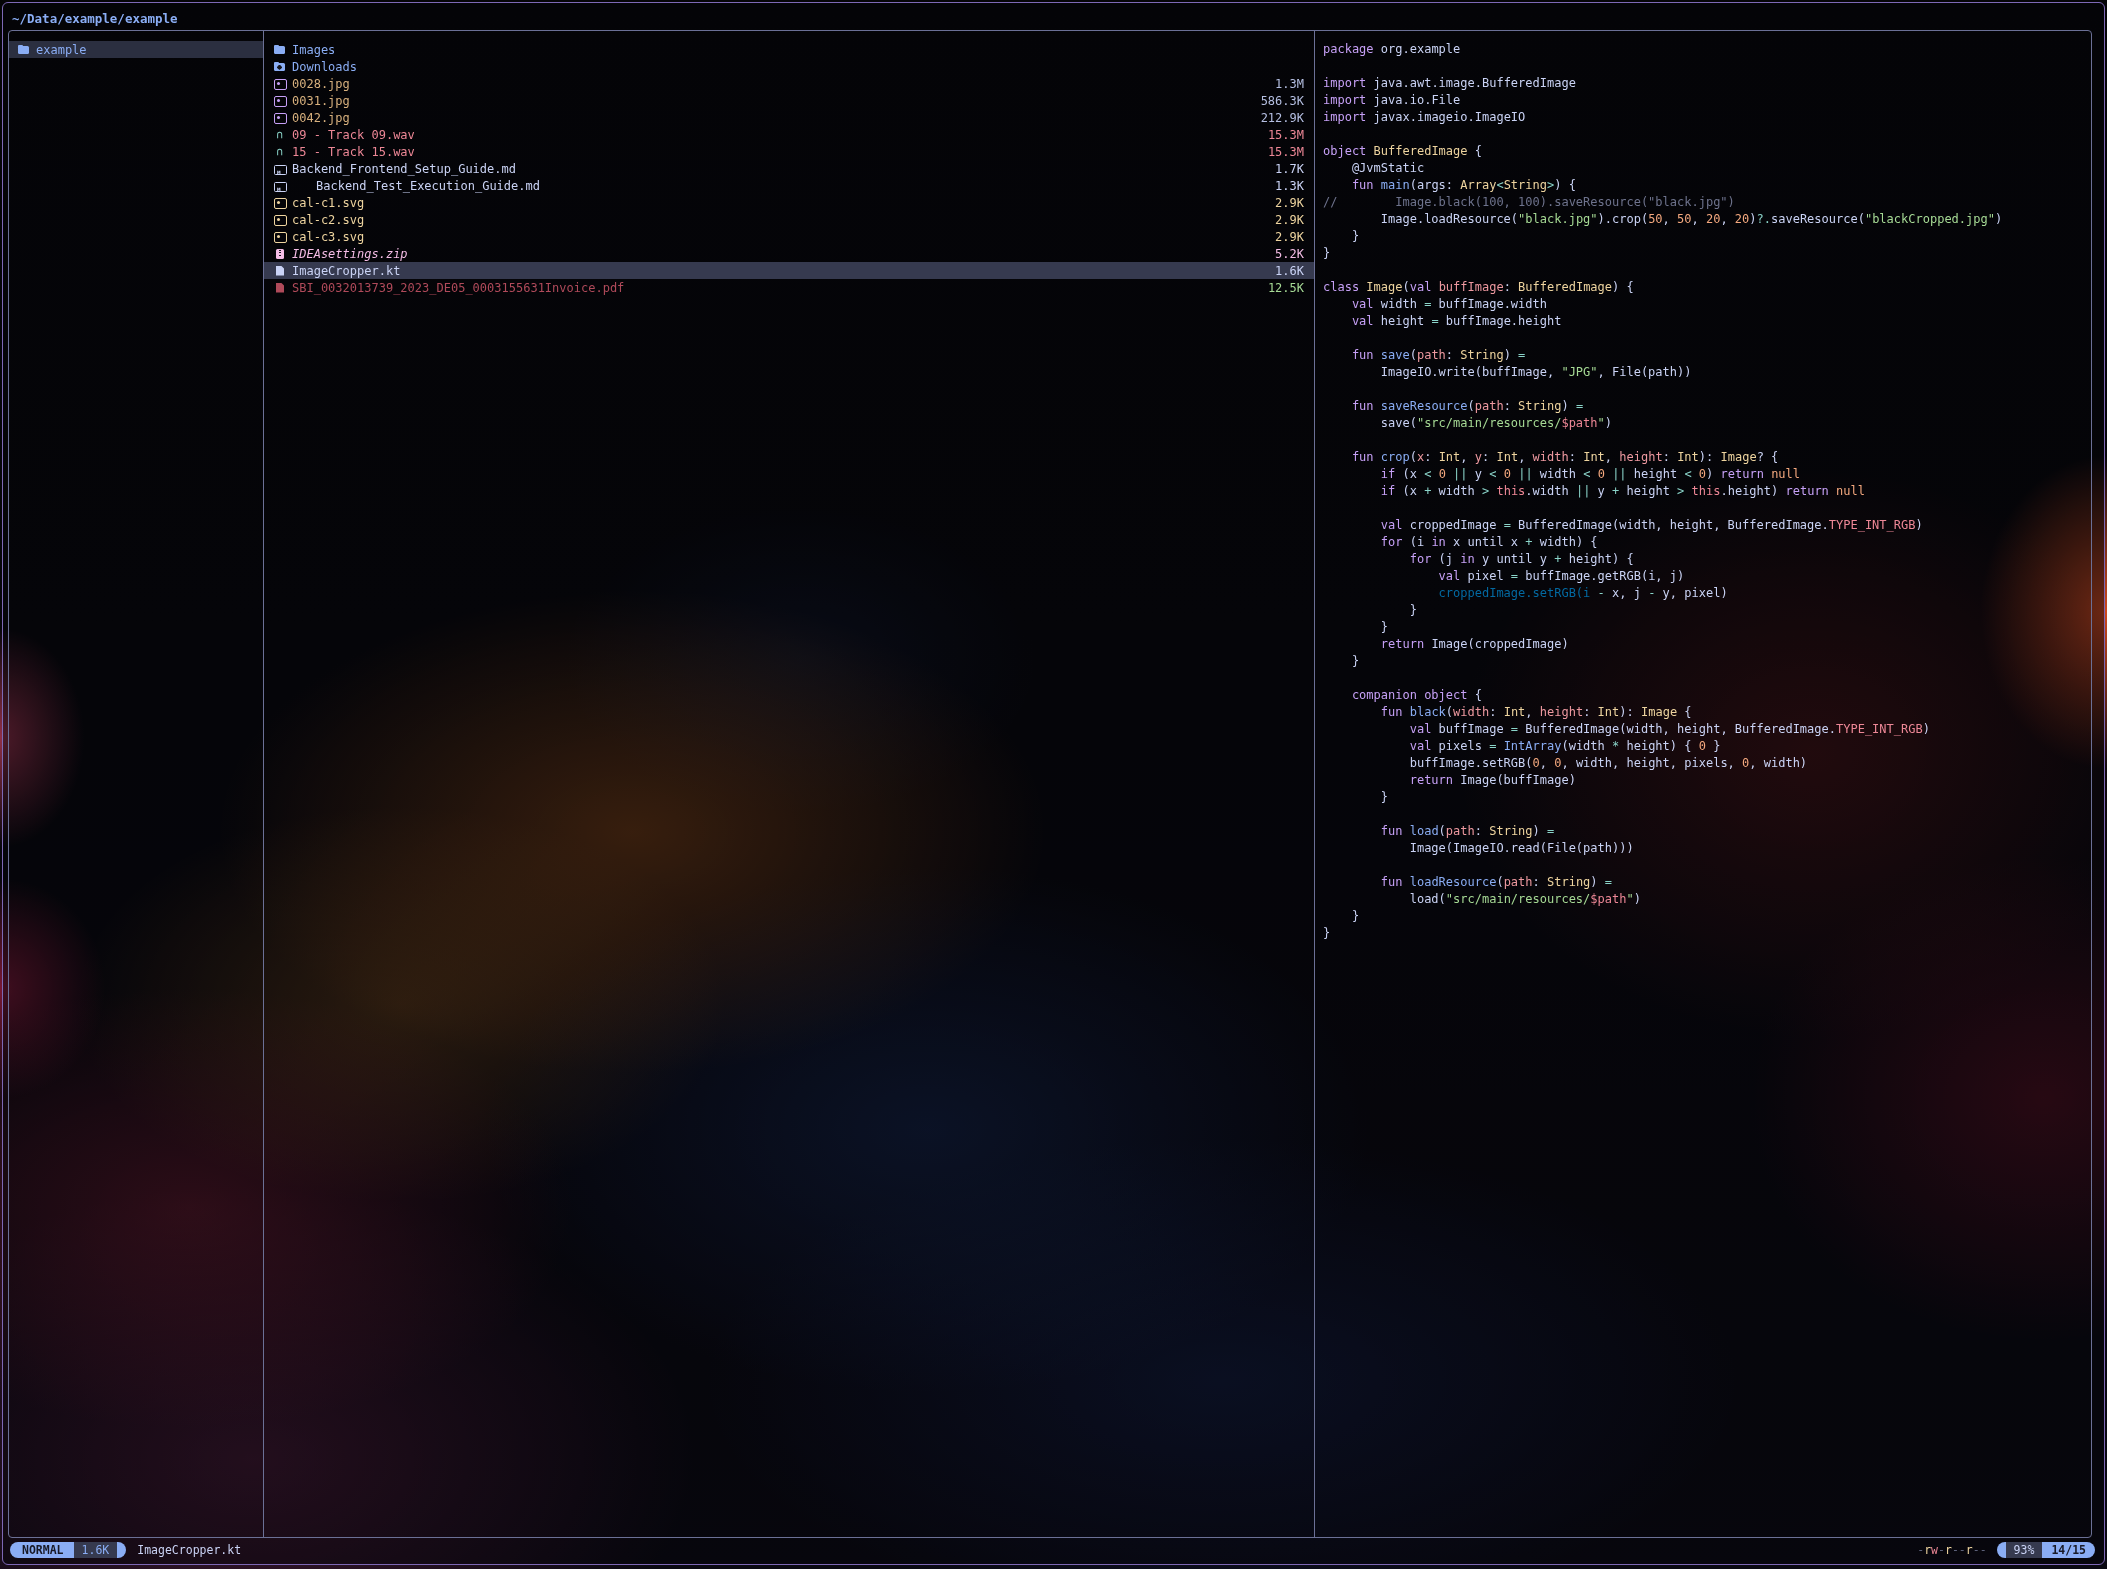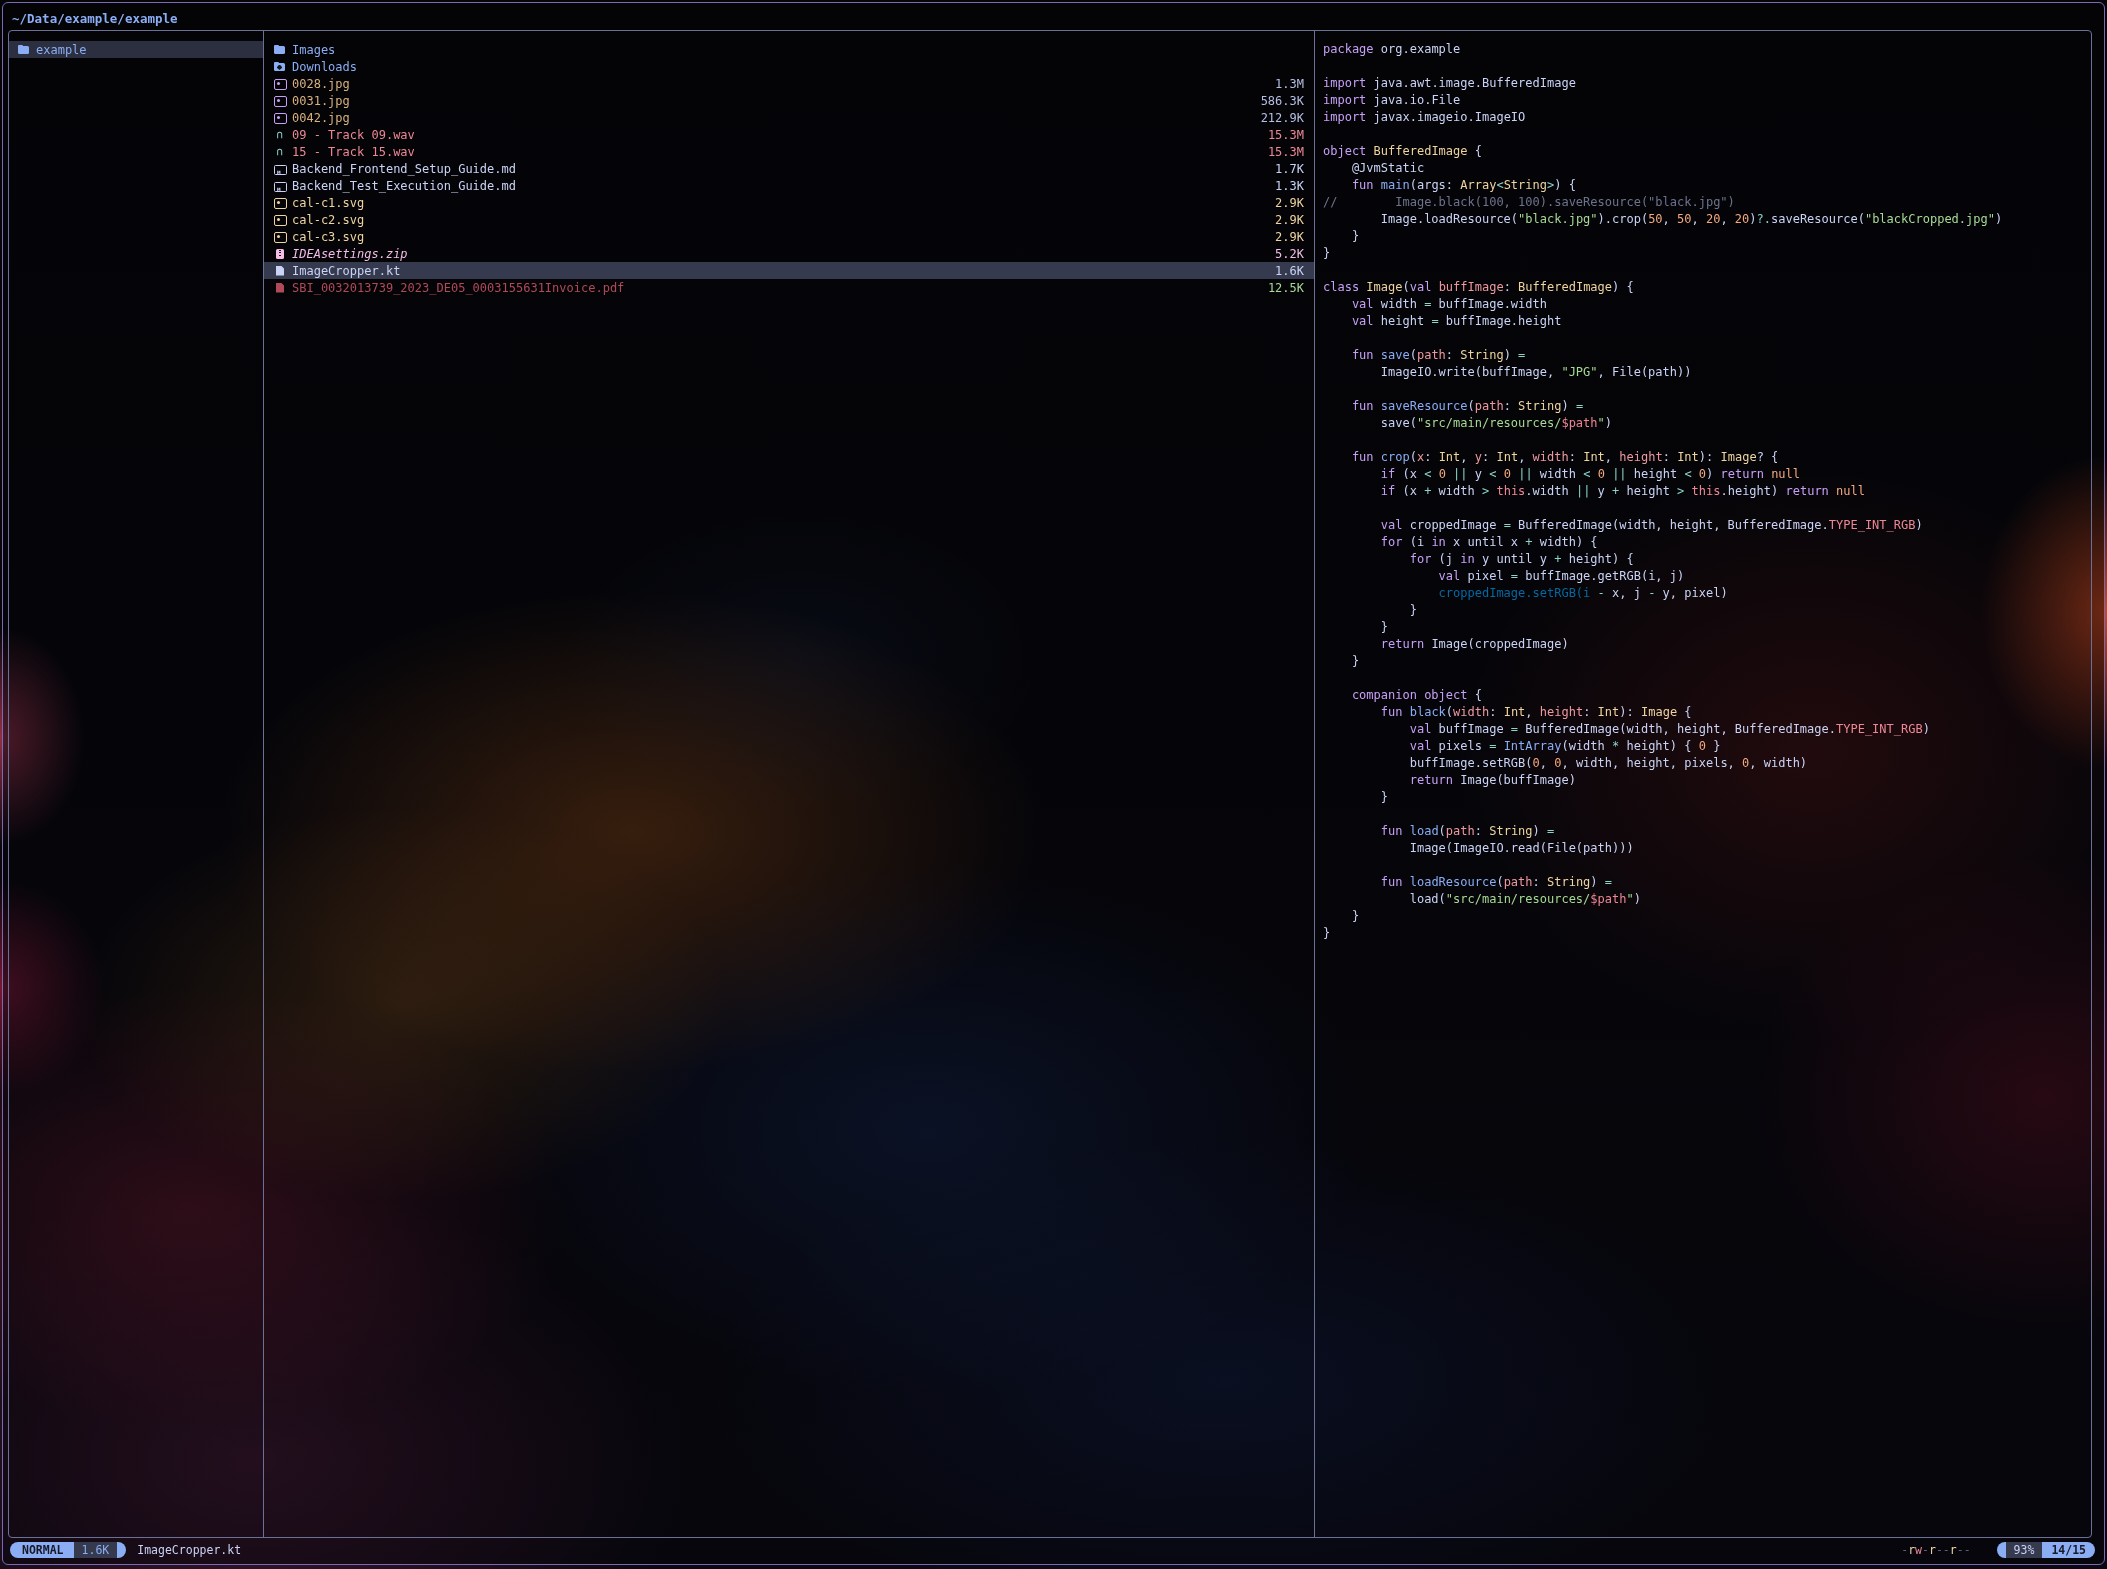--- a/index.html
+++ b/index.html
@@ -95,21 +95,21 @@
     display:flex; justify-content:space-between; align-items:center;
     font-size:11.5px;
   }
   .sb-left, .sb-right { display:flex; align-items:center; height:16px; }
   .seg { height:16px; line-height:16px; display:inline-block; }
   .seg-mode { background:#8aadf4; color:#181926; font-weight:bold; padding:0 10px 0 12px; border-radius:8px 0 0 8px; }
   .seg-size { background:#363a4f; color:#8aadf4; padding:0 8px; }
   .cap-r { width:9px; background:#8aadf4; border-radius:0 8px 8px 0; }
   .cap-l { width:9px; background:#8aadf4; border-radius:8px 0 0 8px; }
   .sb-fname { color:#cad3f5; margin-left:11px; }
-  .sb-perms { margin-right:26px; letter-spacing:0; }
+  .sb-perms { margin-right:10px; letter-spacing:0; }
   .seg-pct { background:#363a4f; color:#cad3f5; padding:0 8px; }
   .seg-pos { background:#8aadf4; color:#181926; font-weight:bold; padding:0 9px; border-radius:0 8px 8px 0; }
 </style>
 </head>
 <body>
 
 <div class="frame">
   <div class="topbar">
     <span class="path-text">~/Data/example/example</span>
   </div>
@@ -158,21 +158,21 @@
           <span class="fname" style="color: rgb(237, 135, 150);">15 - Track 15.wav</span>
           <span class="fsize" style="color: rgb(237, 135, 150);">15.3M</span>
         </div>
         <div class="frow">
           <span class="fico ic-md" style="color: rgb(202, 211, 245);"></span>
           <span class="fname" style="color: rgb(202, 211, 245);">Backend_Frontend_Setup_Guide.md</span>
           <span class="fsize" style="color: rgb(202, 211, 245);">1.7K</span>
         </div>
         <div class="frow">
           <span class="fico ic-md" style="color: rgb(202, 211, 245);"></span>
-          <span class="fname" style="color: rgb(202, 211, 245);">Backend_Test_Execution_Guide.md</span>
+          <span class="fname" style="color: rgb(202, 211, 245); margin-left: 24px;">Backend_Test_Execution_Guide.md</span>
           <span class="fsize" style="color: rgb(202, 211, 245);">1.3K</span>
         </div>
         <div class="frow">
           <span class="fico ic-image" style="color: rgb(238, 212, 159);"></span>
           <span class="fname" style="color: rgb(238, 212, 159);">cal-c1.svg</span>
           <span class="fsize" style="color: rgb(238, 212, 159);">2.9K</span>
         </div>
         <div class="frow">
           <span class="fico ic-image" style="color: rgb(238, 212, 159);"></span>
           <span class="fname" style="color: rgb(238, 212, 159);">cal-c2.svg</span>

